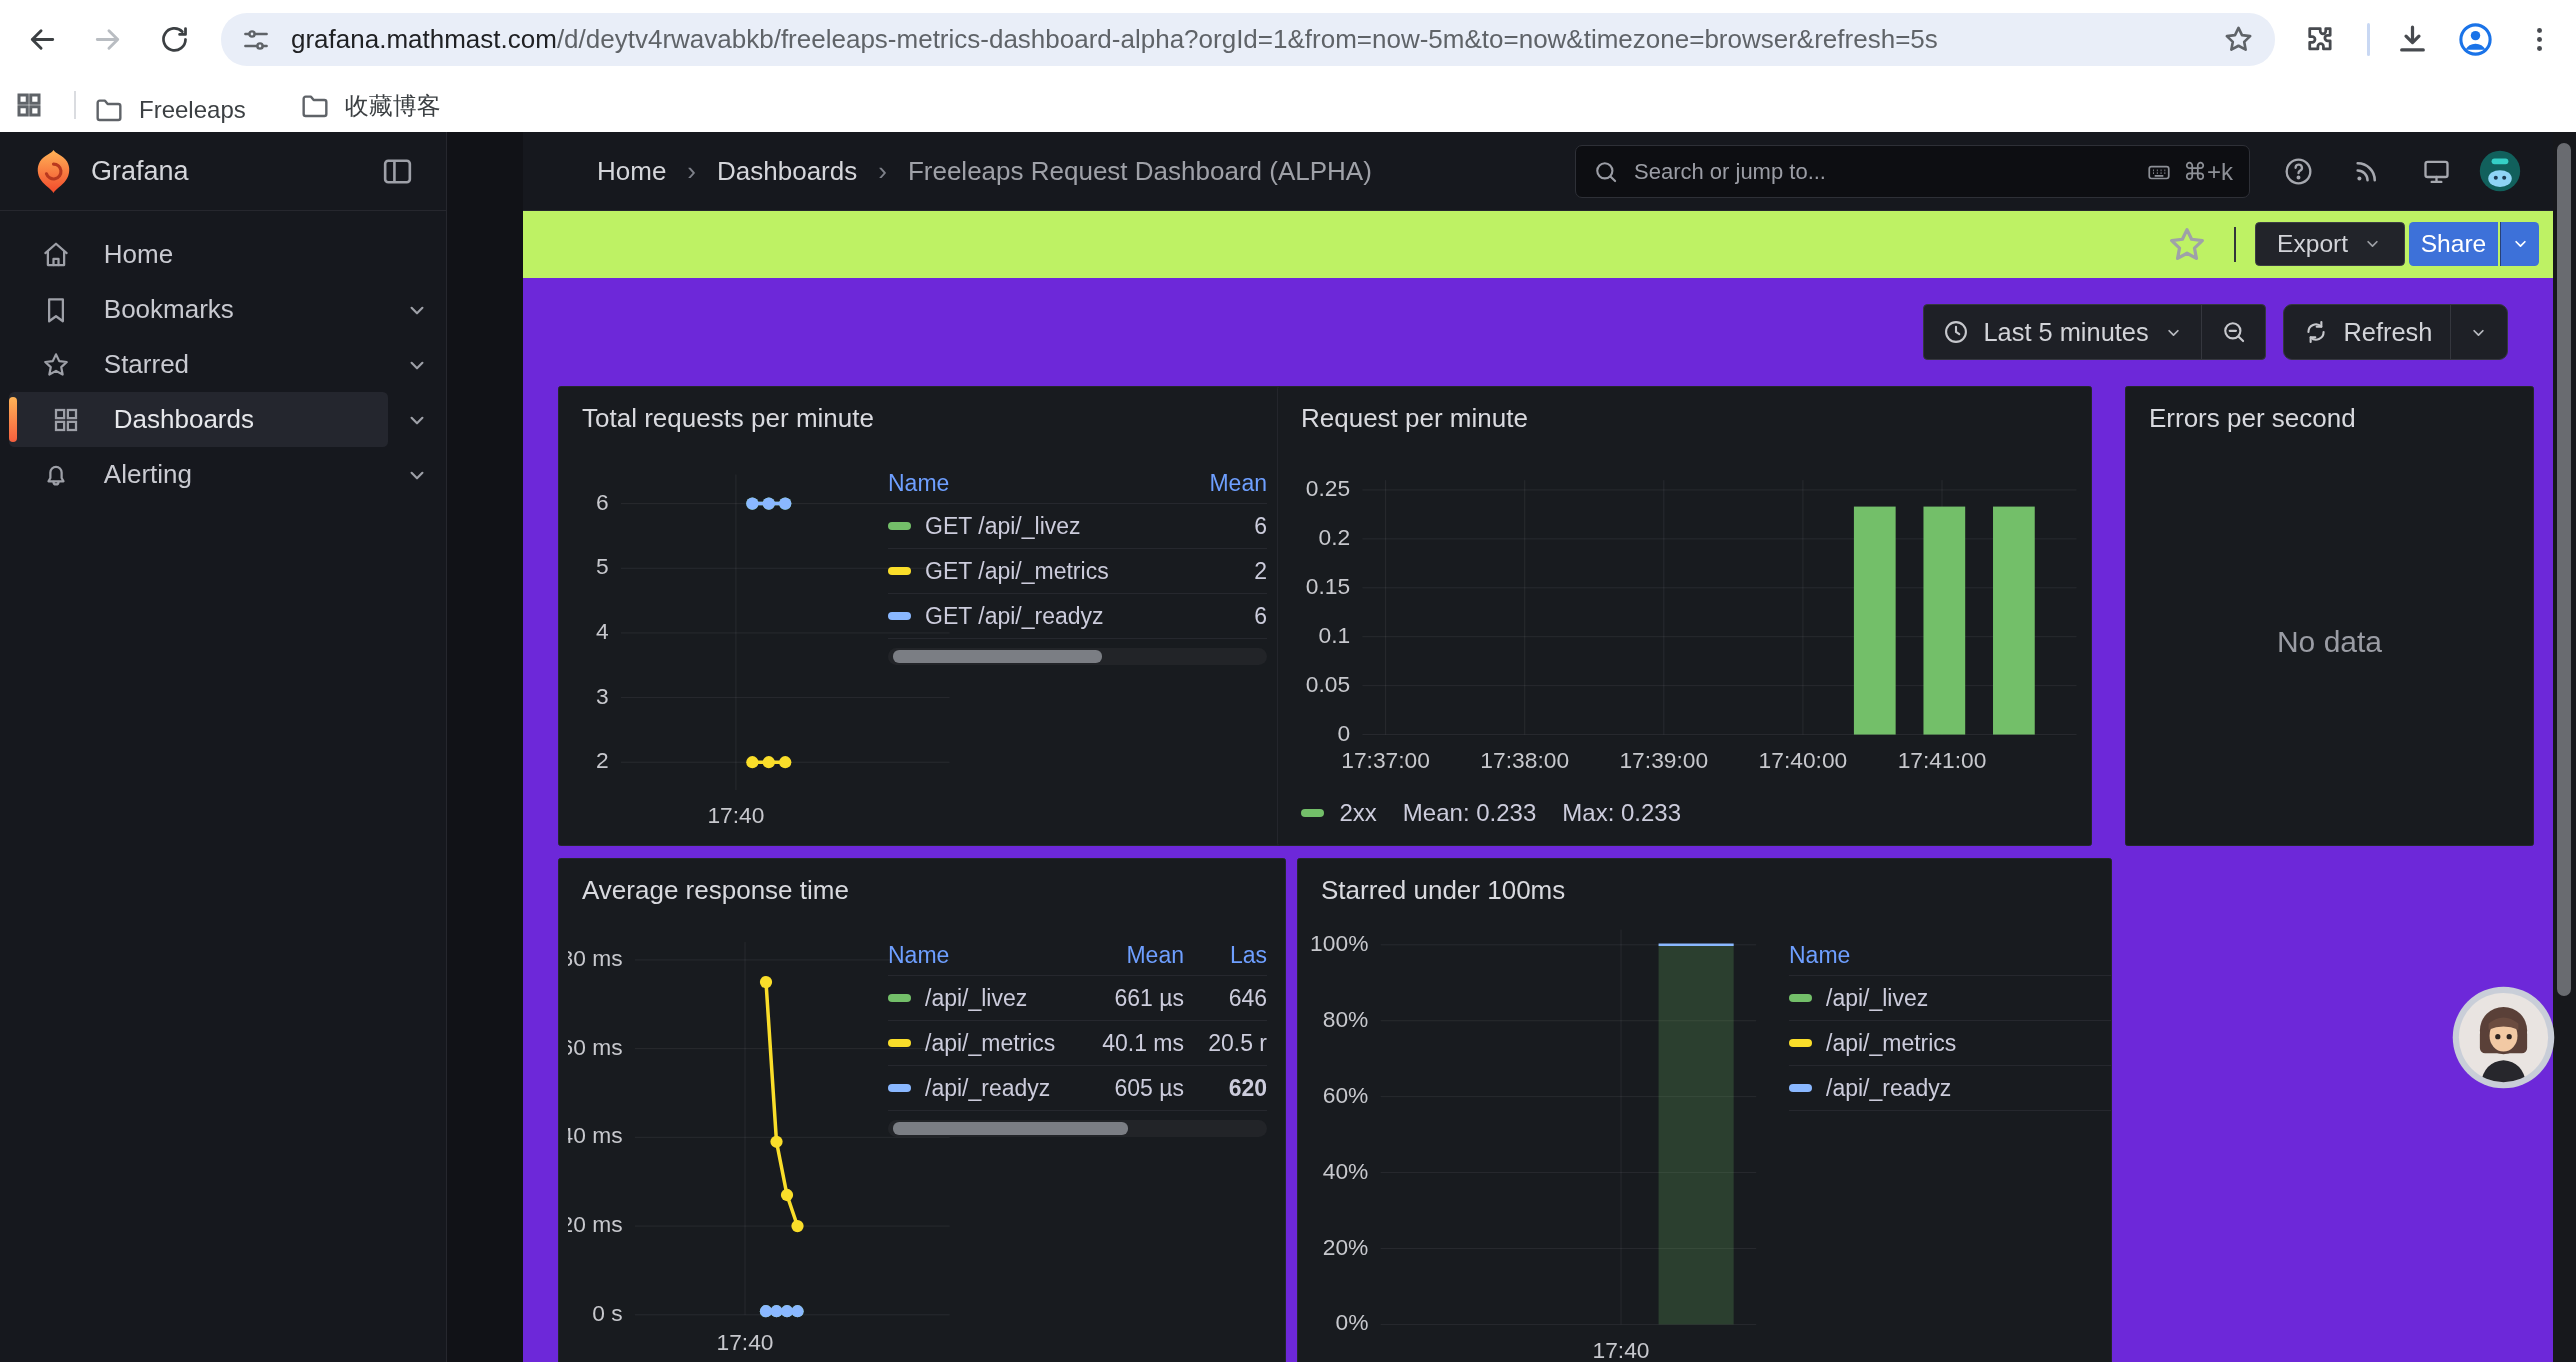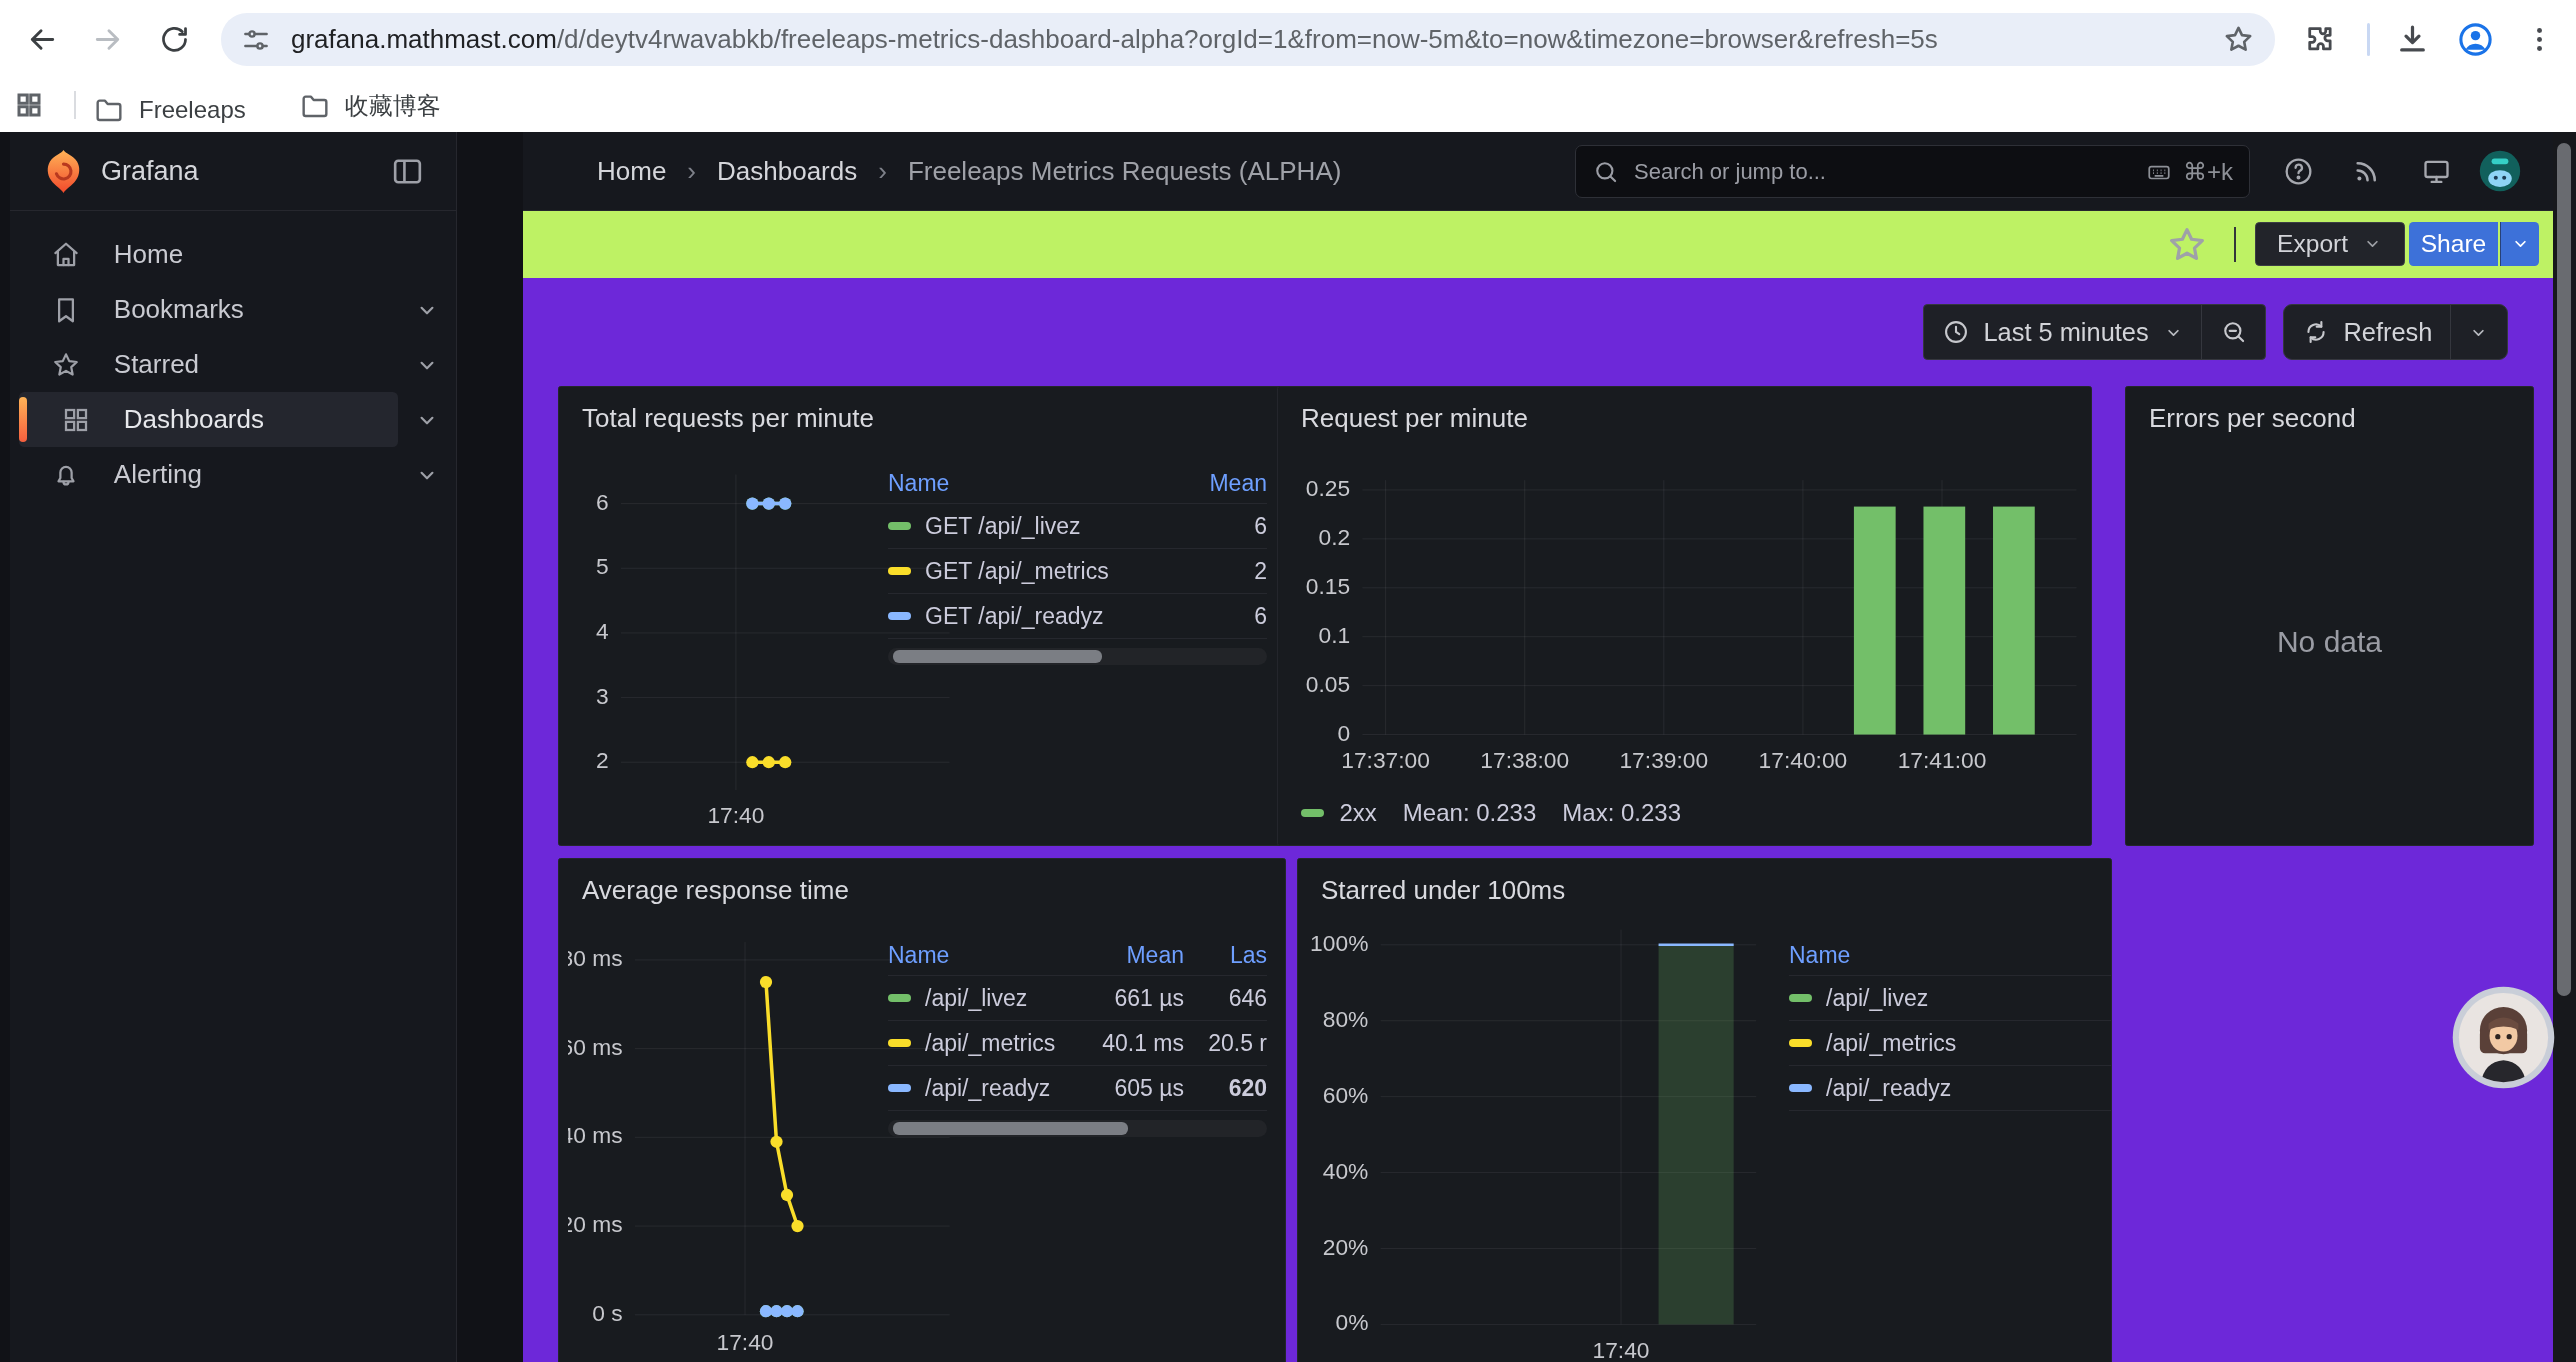--- a/index.html
+++ b/index.html
@@ -20,21 +20,21 @@
   .tb-divider{position:absolute;left:2367px;top:23px;width:2.6px;height:33px;background:#c9d8f3;border-radius:1.8px;}
 
   .bookmarks-bar{position:absolute;left:0;top:79px;width:2576px;height:53px;background:#fff;}
   .bkb-divider{position:absolute;left:74px;top:12.3px;width:1.8px;height:28px;background:#dadce0;}
   #bookmarks{position:absolute;left:93px;top:0;height:53px;display:flex;align-items:center;gap:53px;}
   .bk-item{display:flex;align-items:center;gap:14px;font-size:24px;color:#3c4043;}
   .bk-item .fold{color:#5f6368;}
 
   
   .app{position:absolute;left:0;top:132px;width:2576px;height:1231px;background:#111217;overflow:hidden;}
-  .sidebar{position:absolute;left:10px;top:0;width:447px;height:100%;background:#16181e;border-right:0.9px solid #26272e;box-sizing:border-box;}
+  .sidebar{position:absolute;left:0;top:0;width:447px;height:100%;background:#16181e;border-right:0.9px solid #26272e;box-sizing:border-box;}
   .side-header{position:absolute;left:0;top:0;width:100%;height:79px;border-bottom:0.9px solid #26272e;display:flex;align-items:center;box-sizing:border-box;}
   .brand{margin-left:19px;font-size:27px;color:#d5d6db;}
   .side-toggle{position:absolute;right:30px;top:21px;width:37px;height:37px;color:#9ea0a8;}
   .side-menu{position:absolute;left:0;top:95px;width:100%;}
   .side-item{position:relative;height:55px;margin:0 58px 0 8.8px;border-radius:5.3px;display:flex;align-items:center;
              padding-left:32px;gap:33px;color:#c9cad1;font-size:26px;}
   .side-item .side-icon{width:30px;height:30px;color:#9ea0a8;}
   .side-item.active{background:#24262e;color:#e7e8ec;}
   .side-item.active::before{content:"";position:absolute;left:0;top:5.3px;bottom:5.3px;width:8px;border-radius:4.4px;
              background:linear-gradient(180deg,#ffb357,#f55f3e);}
@@ -285,21 +285,21 @@
         </div>
       </div>
   </nav>
 
   <div class="main-header">
     <div id="crumbs">
         <span class="crumb" style="cursor: pointer;">Home</span>
         <span class="crumb-sep">›</span>
         <span class="crumb" style="cursor: pointer;">Dashboards</span>
         <span class="crumb-sep">›</span>
-        <span class="crumb dim" style="cursor: pointer;">Freeleaps Metrics Requests (ALPHA)</span>
+        <span class="crumb dim" style="cursor: pointer;">Freeleaps Request Dashboard (ALPHA)</span>
       </div>
     <div class="searchbox">
       <span>
         <svg width="28" height="28" viewBox="0 0 24 24" fill="none" stroke="currentColor" stroke-width="1.8" stroke-linecap="round">
             <circle cx="11" cy="11" r="6.5"></circle>
             <path d="m15.8 15.8 4 4"></path>
           </svg>
       </span>
       <span class="search-ph">Search or jump to...</span>
       <span class="kbd">

